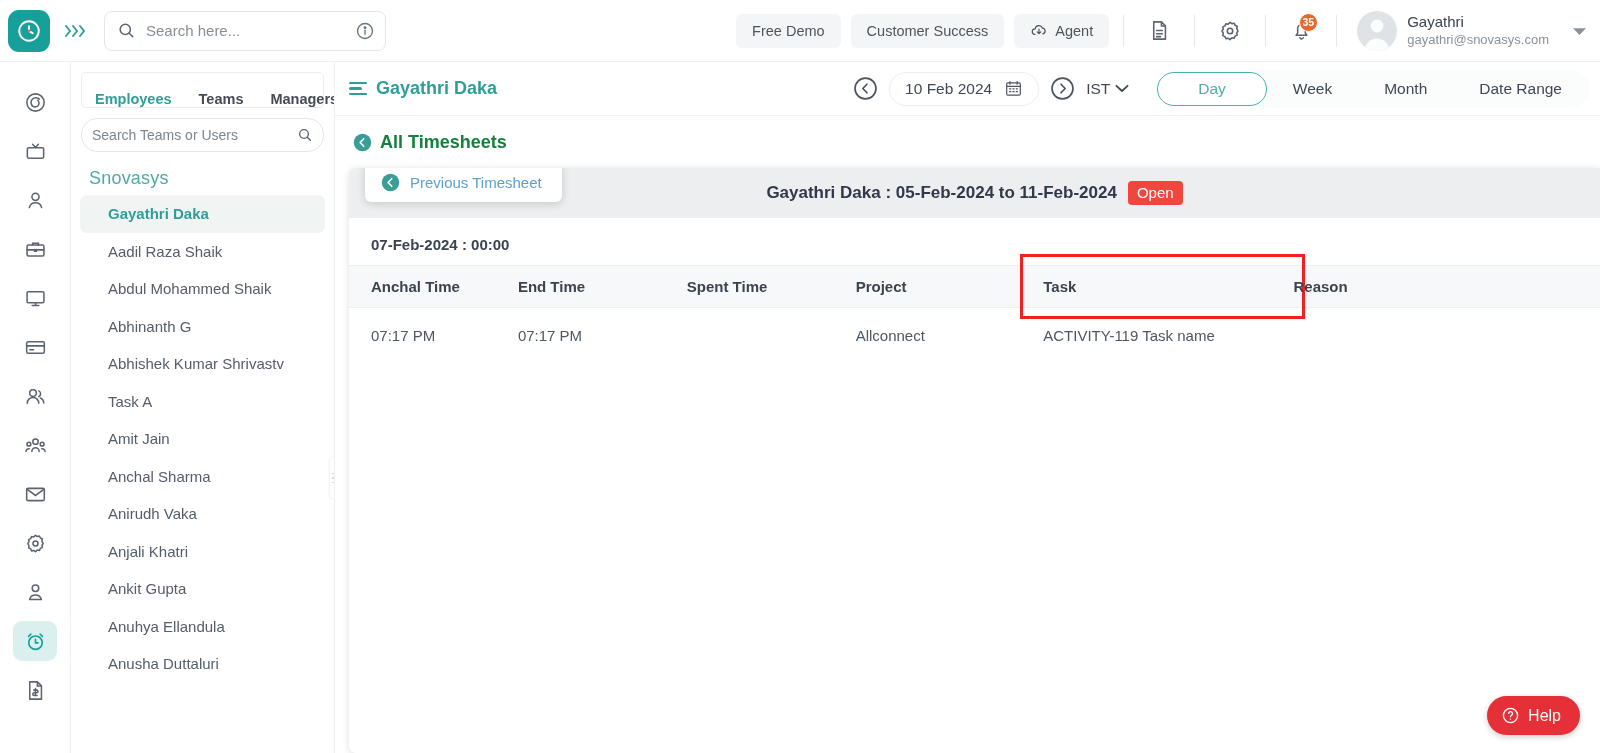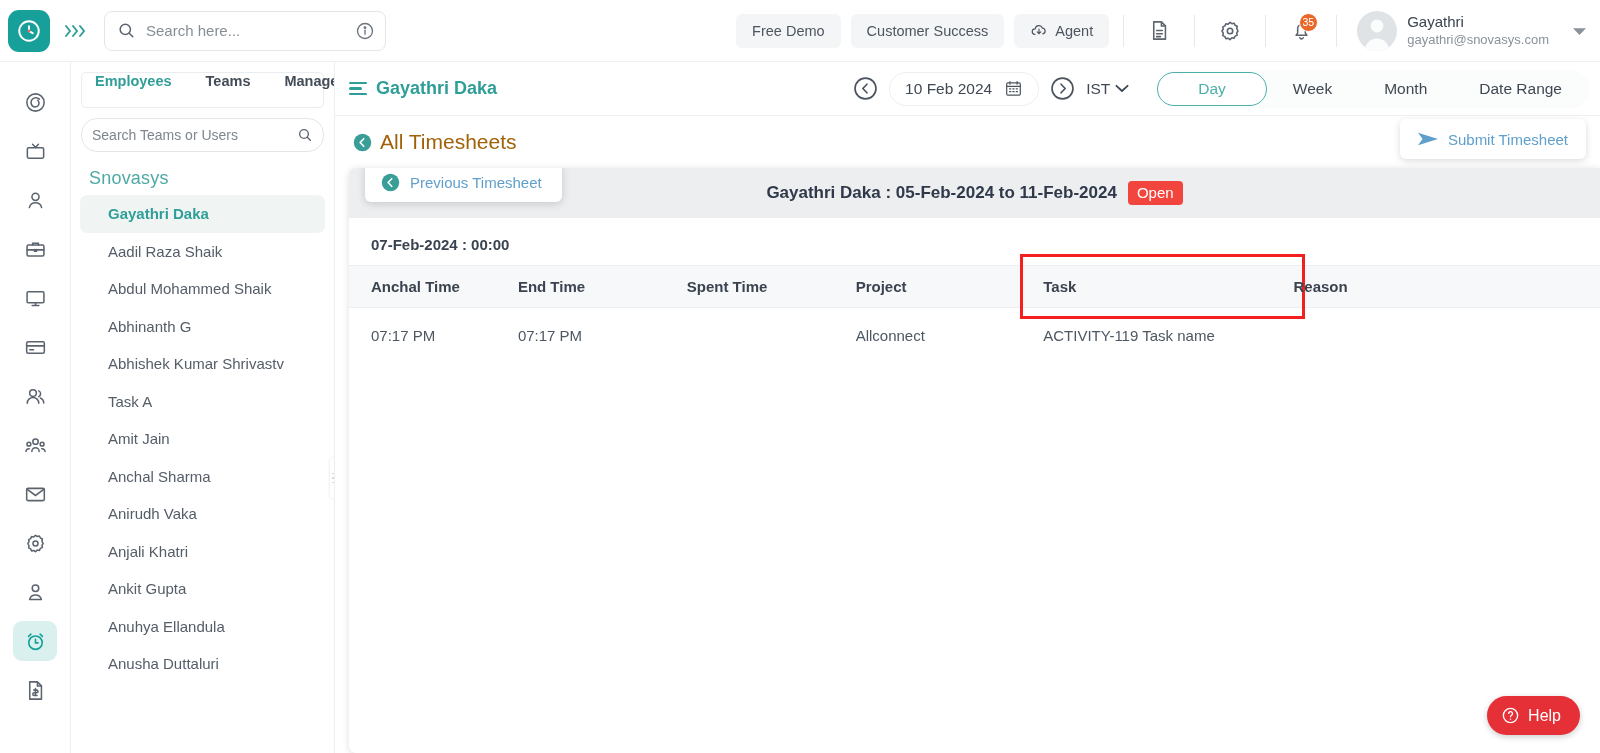--- a/index.html
+++ b/index.html
@@ -44,21 +44,21 @@
     display:flex; align-items:center; gap:7px;
     font-size:14.5px; color:#4d5560; cursor:pointer; border:none;
     font-family:"Liberation Sans", sans-serif; white-space:nowrap;
   }
   .vdiv { width:1px; height:32px; background:#e6e9ec; margin:0 4px; }
   .icon-btn { width:42px; height:42px; display:flex; align-items:center; justify-content:center; cursor:pointer; position:relative; }
   .badge {
     position:absolute; top:3px; right:4px; min-width:19px; height:19px;
     border-radius:10px; background:#e8682c; color:#fff; font-size:10.5px;
     display:flex; align-items:center; justify-content:center; padding:0 3px;
-    font-weight:normal; border:1.5px solid #fff;
+    font-weight:bold; border:1.5px solid #fff;
   }
   .profile { display:flex; align-items:center; gap:10px; padding:0 8px 0 6px; cursor:pointer; }
   .avatar {
     width:40px; height:40px; border-radius:50%; background:#dfe3e6;
     display:flex; align-items:flex-end; justify-content:center; overflow:hidden;
   }
   .pname { font-size:15px; color:#3a4450; line-height:1.25; }
   .pmail { font-size:13px; color:#8a929b; line-height:1.25; }
   .caret { margin-left:14px; margin-right:6px; }
 
@@ -77,21 +77,21 @@
   }
   .rail-item.active { background:#d9f0ee; }
 
   
   .emp-panel {
     width:264px; flex:0 0 264px; background:#fff; border-right:1px solid #eceff1;
     display:flex; flex-direction:column; position:relative; overflow:hidden;
   }
   .emp-tabs {
     height:36px; margin:10px 10px 0 10px; border:1px solid #eaedef; border-radius:5px;
-    display:flex; align-items:flex-start; gap:16px; padding:0 4px;
+    display:flex; align-items:flex-end; gap:9px; padding:0 4px;
   }
   .emp-tab {
     font-size:14.5px; font-weight:bold; color:#434c57; padding:0 9px; cursor:pointer;
     white-space:nowrap;
   }
   .emp-tab.active { color:#2f9e98; }
   .emp-search {
     height:34px; margin:10px 10px 0 10px; border:1px solid #e3e6e9; border-radius:16px;
     display:flex; align-items:center; padding:0 10px; gap:6px;
   }
@@ -148,21 +148,21 @@
   }
   .range-tab {
     height:34px; padding:0 26px; border-radius:17px; display:flex; align-items:center;
     font-size:15.5px; color:#3f4853; cursor:pointer; white-space:nowrap;
   }
   .range-tab.active { border:1.5px solid #4cb0aa; color:#4cb0aa; padding:0 40px; background:#fff; }
 
   
   .sub-head { height:52px; flex:0 0 52px; display:flex; align-items:center; padding:0 18px; position:relative; }
   .back-link { display:flex; align-items:center; gap:8px; cursor:pointer; }
-  .back-title { font-size:21px; font-weight:normal; color:#a16207; }
+  .back-title { font-size:18px; font-weight:bold; color:#15803d; }
   .submit-btn {
     position:absolute; right:14px; top:3px; height:40px; background:#fff;
     border-radius:6px; box-shadow:0 2px 7px rgba(0,0,0,.14);
     display:flex; align-items:center; gap:9px; padding:0 18px; cursor:pointer;
     font-size:15px; color:#5f9fcb; border:none; font-family:"Liberation Sans", sans-serif;
   }
 
   
   .content { flex:1; padding:0 0 0 14px; min-height:0; display:flex; }
   .card {
@@ -503,28 +503,20 @@
       <div class="sub-head">
         <div class="back-link">
           <span style="display:flex">
             <svg width="19" height="19" viewBox="0 0 24 24">
                 <circle cx="12" cy="12" r="11" fill="#3a9e98"></circle>
               <path d="M13.6 7.2L9 12l4.6 4.8" fill="none" stroke="#fff" stroke-width="2" stroke-linecap="round" stroke-linejoin="round"></path>
               </svg>
           </span>
           <span class="back-title">All Timesheets</span>
         </div>
-        <button class="submit-btn">
-          <span style="display:flex">
-            <svg width="21" height="18" viewBox="0 0 22 18" fill="#5f9fcb">
-                <path d="M0 2.4L21 9 0 15.6 4.8 9z"></path>
-              </svg>
-          </span>
-          <span>Submit Timesheet</span>
-        </button>
       </div>
 
       <div class="content">
         <div class="card">
 
           <div class="card-head">
             <button class="prev-btn">
               <span style="display:flex">
                 <svg width="19" height="19" viewBox="0 0 24 24">
                     <circle cx="12" cy="12" r="11" fill="#3a9e98"></circle>

